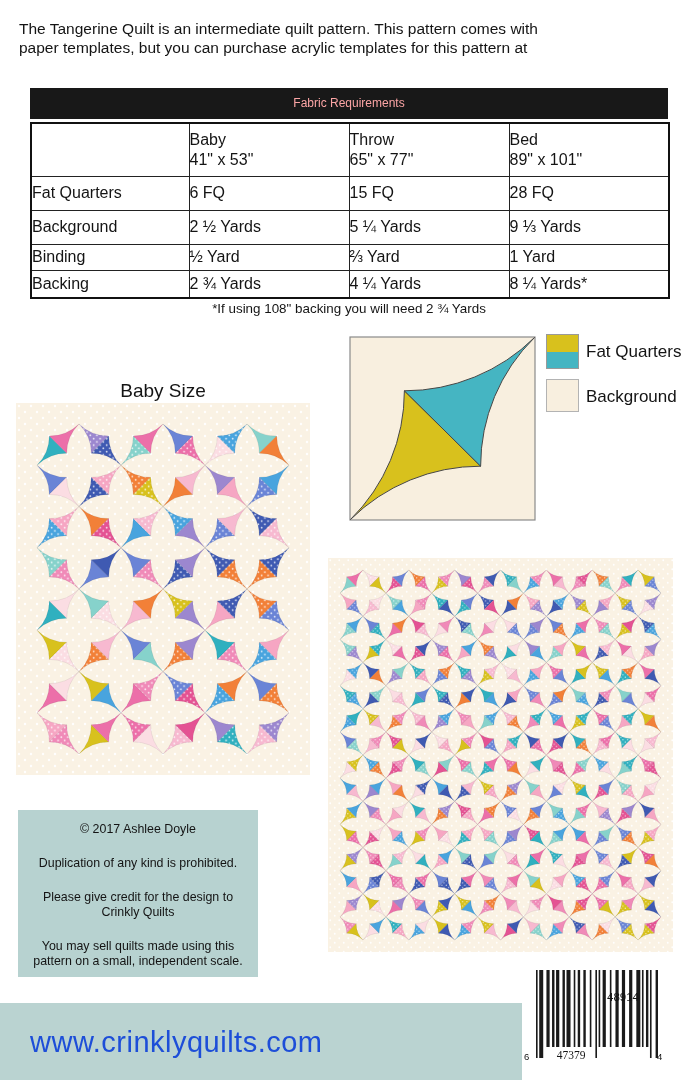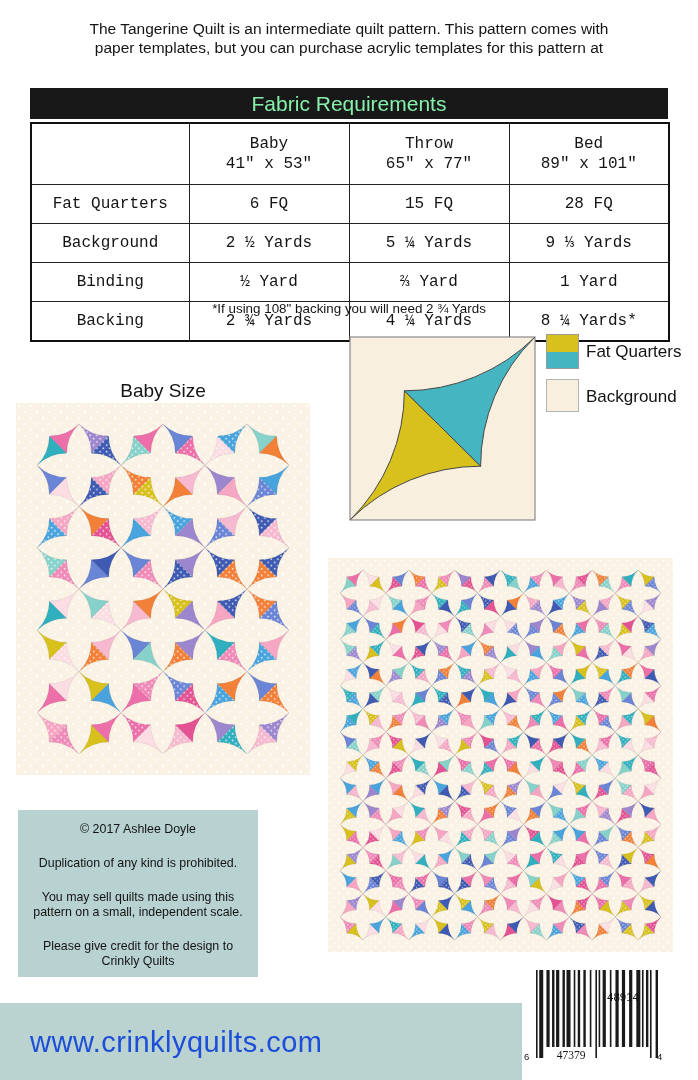--- a/index.html
+++ b/index.html
@@ -3,29 +3,29 @@
 <meta charset="utf-8">
 <style>
   html,body{margin:0;padding:0;}
   body{
     width:698px;height:1080px;position:relative;background:#ffffff;
     font-family:"Liberation Sans","DejaVu Sans",sans-serif;color:#141414;
     overflow:hidden;
   }
   .abs{position:absolute;}
   
-  #intro{left:19px;top:19px;width:660px;text-align:center;font-size:15.5px;line-height:19.4px;}
+  #intro{left:19px;top:19px;width:660px;text-align:left;font-size:15.5px;line-height:19.4px;}
   #intro span{display:block;}
   
-  #fr-bar{left:30px;top:88px;width:638px;height:31px;background:#181818;color:#86efac;
-          text-align:center;line-height:31px;font-size:21px;}
+  #fr-bar{left:30px;top:88px;width:638px;height:31px;background:#181818;color:#fca5a5;
+          text-align:center;line-height:31px;font-size:12px;}
   
   #fr-table{left:30px;top:122px;width:638px;border-collapse:collapse;table-layout:fixed;}
-  #fr-table th,#fr-table td{border:1px solid #222;font-weight:normal;text-align:center;
-          font-size:16px;padding:10px;vertical-align:middle;font-family:Liberation Mono, monospace;}
+  #fr-table th,#fr-table td{border:1px solid #222;font-weight:normal;text-align:left;
+          font-size:16px;padding:0;vertical-align:middle;}
   #fr-table{border:2px solid #111;}
   #fr-table thead tr{height:53px;}
   #fr-table tbody tr:nth-child(1){height:34px;}
   #fr-table tbody tr:nth-child(2){height:34px;}
   #fr-table tbody tr:nth-child(3){height:26px;}
   #fr-table tbody tr:nth-child(4){height:28px;}
   #fr-table .col-sz{line-height:20px;}
   #footnote{left:30px;top:301px;width:638px;text-align:center;font-size:13.4px;}
   
   #peel-diagram{left:349px;top:336px;}
@@ -1546,22 +1546,22 @@
         <path d="M6.72 6.77 A22.929 23.125 0 0 1 0 23.125 A22.929 23.125 0 0 1 16.21 16.35 Z" fill="#d8c11d" stroke="rgba(0,0,0,0.13)" stroke-width="0.5"></path>
         <path d="M6.72 6.77 A22.929 23.125 0 0 1 0 23.125 A22.929 23.125 0 0 1 16.21 16.35 Z" fill="url(#fd-bed-quilt)" opacity="0.8"></path>
         <path d="M16.21 16.35 A22.929 23.125 0 0 1 22.929 0 A22.929 23.125 0 0 1 6.72 6.77 Z" fill="#e45293" stroke="rgba(0,0,0,0.13)" stroke-width="0.5"></path>
         <path d="M16.21 16.35 A22.929 23.125 0 0 1 22.929 0 A22.929 23.125 0 0 1 6.72 6.77 Z" fill="url(#fd-bed-quilt)" opacity="0.8"></path>
       </g>
     </svg></div>
 
 <div class="abs" id="copy-box" style="background: rgb(183, 210, 208);">
   <p>© 2017 Ashlee Doyle</p>
   <p>Duplication of any kind is prohibited.</p>
+  <p>Please give credit for the design to Crinkly Quilts</p>
   <p>You may sell quilts made using this pattern on a small, independent scale.</p>
-  <p>Please give credit for the design to Crinkly Quilts</p>
 </div>
 
 <div class="abs" id="footer-bar" style="background: rgb(186, 211, 209);"></div>
 <div class="abs" id="footer-url">www.crinklyquilts.com</div>
 
 <div class="abs" id="barcode-panel"></div>
 <div class="abs" id="barcode-svg"><svg width="122" height="90" viewBox="0 0 122 90" xmlns="http://www.w3.org/2000/svg">
       <rect x="0.00" y="0" width="1.61" height="88" fill="#1a1a1a"></rect>
       <rect x="3.21" y="0" width="4.01" height="88" fill="#1a1a1a"></rect>
       <rect x="10.43" y="0" width="3.21" height="77" fill="#1a1a1a"></rect>

